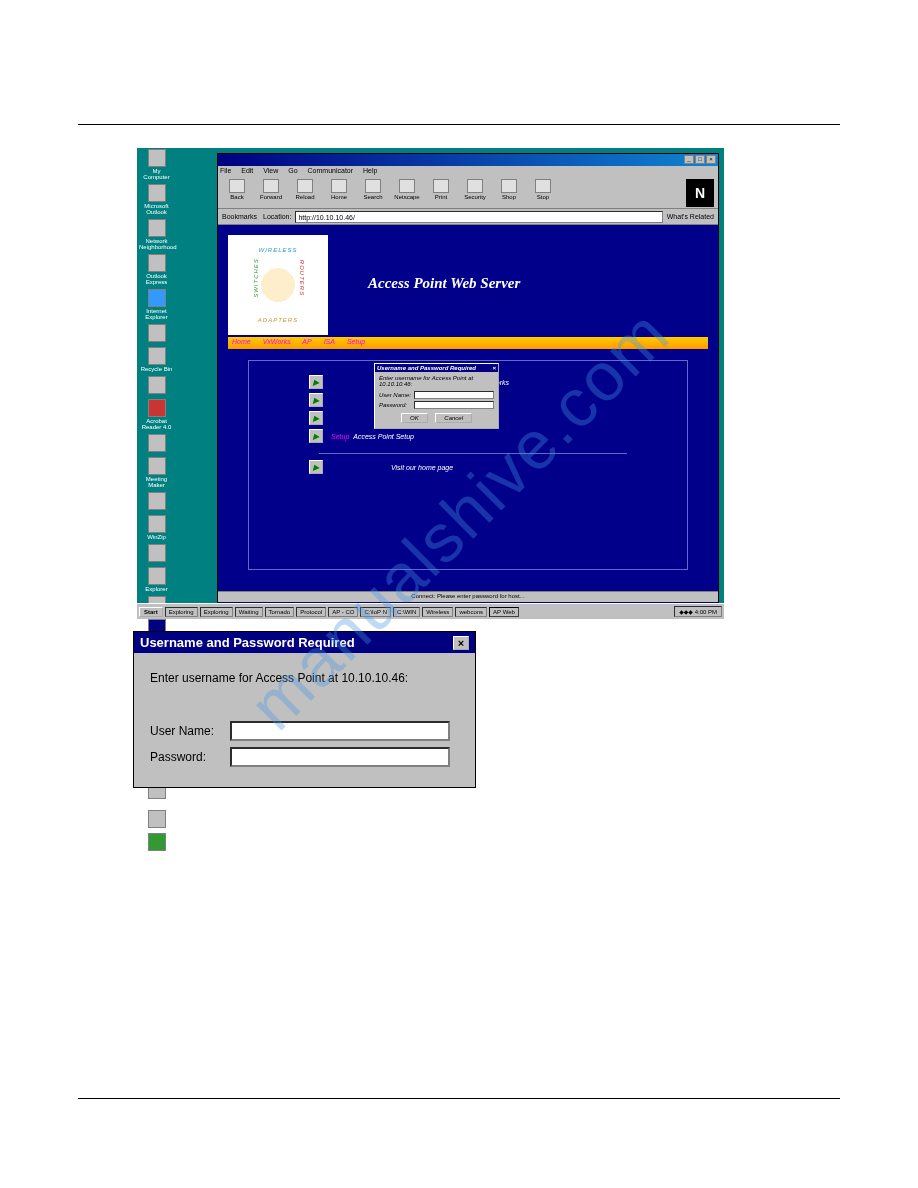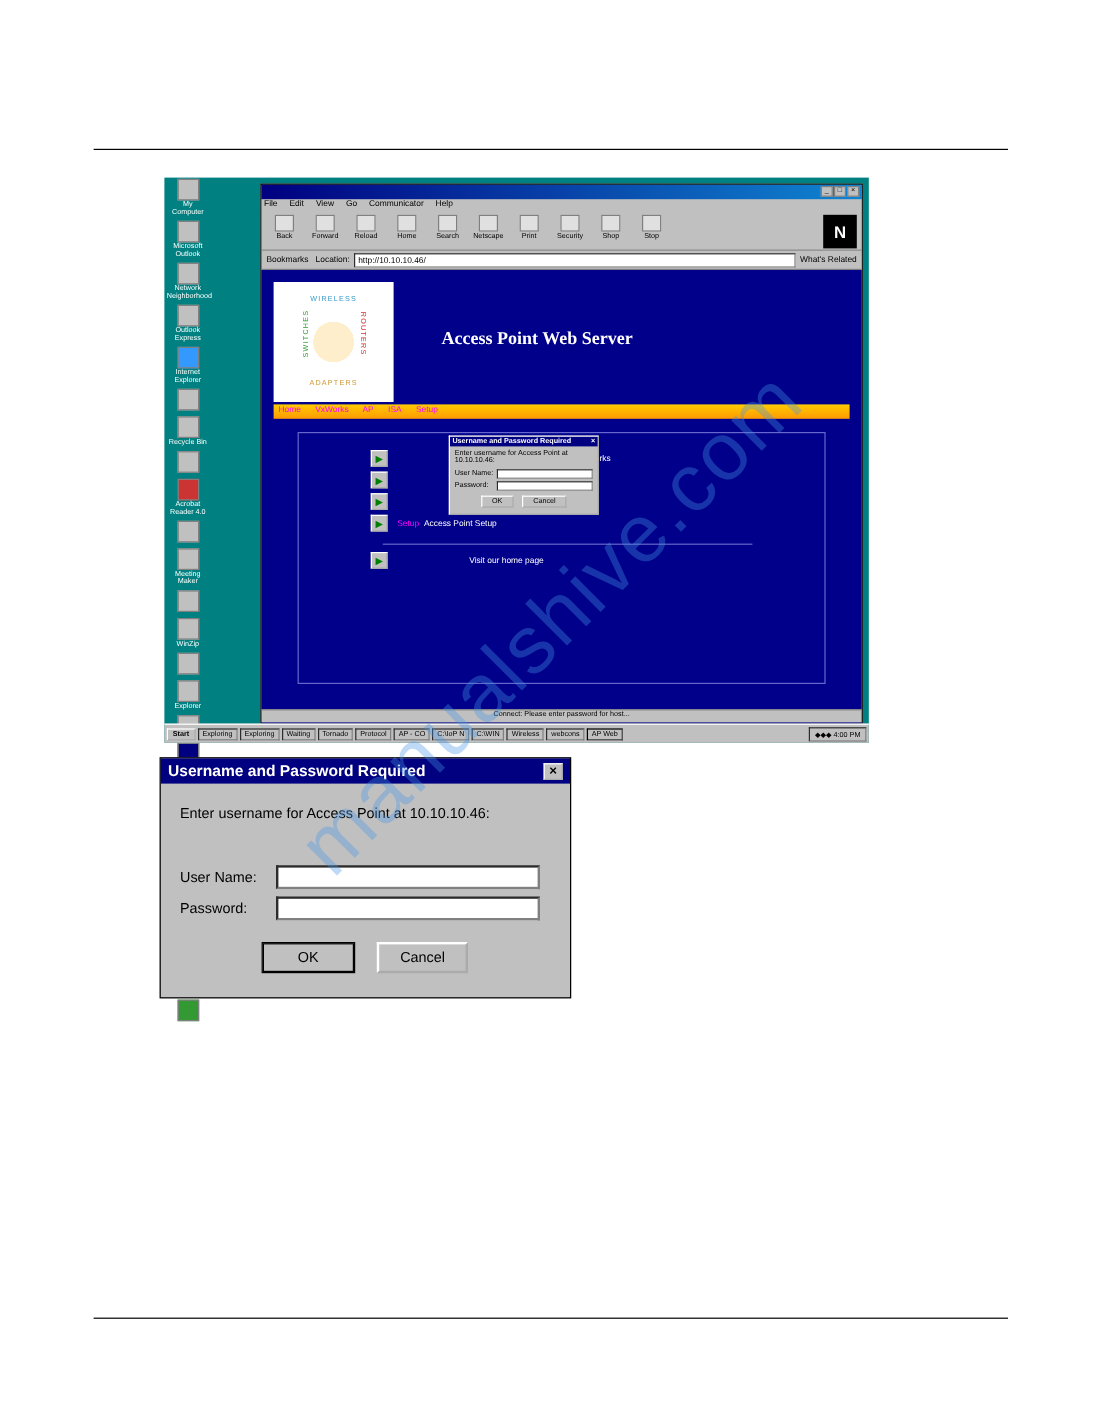--- a/index.html
+++ b/index.html
@@ -153,20 +153,21 @@
     }
     .addressbar .related {
       font-size: 7px;
       color: #000;
     }
     .browser-content {
       background: #00008b;
       height: 378px;
       position: relative;
       overflow: hidden;
+      font-style: italic;
     }
     .logo-area {
       position: absolute;
       left: 10px;
       top: 10px;
       width: 100px;
       height: 100px;
       background: #fff;
       display: flex;
       align-items: center;
@@ -588,22 +589,18 @@
   <div class="bd-body">
     <div class="bd-prompt">Enter username for Access Point at 10.10.10.46:</div>
     <div class="bd-row">
       <label>User Name:</label>
       <div class="bd-input"></div>
     </div>
     <div class="bd-row">
       <label>Password:</label>
       <div class="bd-input"></div>
     </div>
-    <div class="bd-buttons">
-      <span class="bd-btn default">OK</span>
-      <span class="bd-btn">Cancel</span>
-    </div>
   </div>
 </div>
 
 <div class="watermark">manualshive.com</div>
 
 <div class="page-border-bottom"></div>
 
 </body></html>

